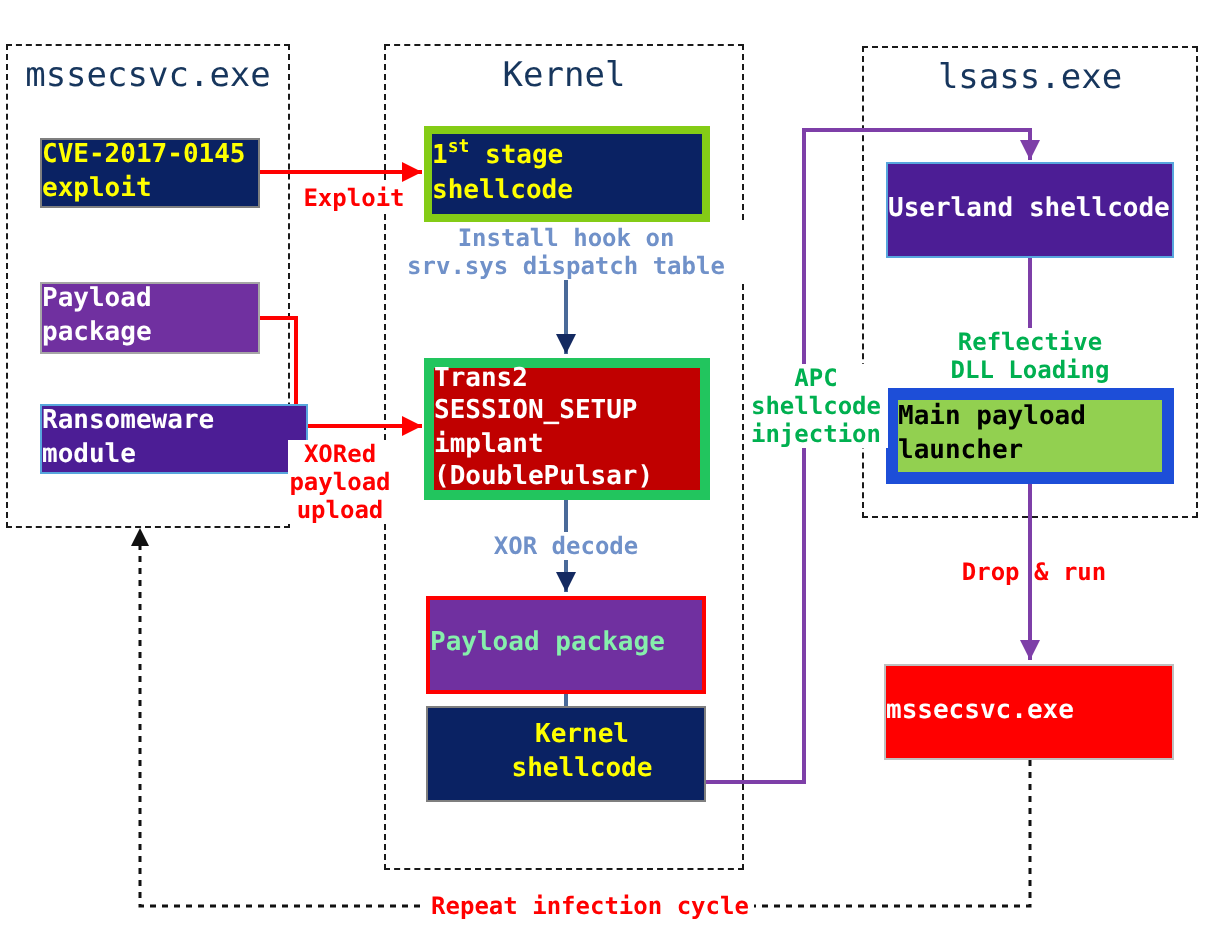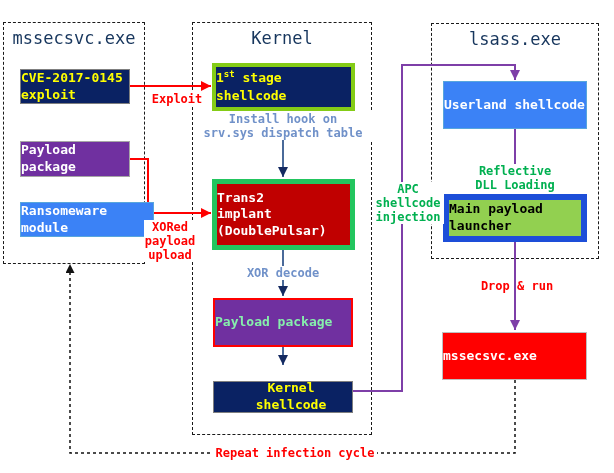--- a/index.html
+++ b/index.html
@@ -20,21 +20,21 @@
   .node {
     position:absolute; z-index:3; display:flex; flex-direction:column;
     justify-content:center; align-items:flex-start; text-align:center;
     font-size:13px; font-weight:bold; line-height:1.3; box-sizing:border-box;
   }
   .node span { display:block; }
   .navy        { background:#0a2263; color:#ffff00; border:1px solid #7f7f7f; }
   .navy-red    { background:#0a2263; color:#ffff00; border:4px solid #84cc16; }
   .purple      { background:#7030a0; color:#ffffff; border:1px solid #a6a6a6; }
   .purple-red  { background:#7030a0; color:#86efac; border:2px solid #ff0000; }
-  .blue        { background:#3b82f6; color:#ffffff; border:1px solid #58a6dd; }
+  .blue        { background:#4c1d95; color:#ffffff; border:1px solid #58a6dd; }
   .darkred     { background:#c00000; color:#ffffff; border:5px solid #22c55e; }
   .green-box   { background:#92d050; color:#000000; border:6px solid #1d4ed8; }
   .brightred   { background:#ff0000; color:#ffffff; border:1px solid #bfbfbf; }
   sup { font-size:9px; }
   .pre { white-space:pre; display:inline !important; }
   
   .lbl {
     position:absolute; z-index:4; font-size:12px; font-weight:bold;
     text-align:center; line-height:1.18; background:#ffffff;
   }
@@ -103,27 +103,28 @@
     <span>Ransomeware</span>
     <span>module</span>
   </div>
 
   <div class="node navy-red" style="left:212px; top:63px; width:143px; height:48px;">
     <span><span class="pre">1</span><sup>st</sup><span class="pre"> stage</span></span>
     <span>shellcode</span>
   </div>
   <div class="node darkred" style="left:212px; top:179px; width:143px; height:71px; line-height:1.25;">
     <span>Trans2</span>
+    <span>SESSION_SETUP</span>
     <span>implant</span>
     <span>(DoublePulsar)</span>
   </div>
   <div class="node purple-red" style="left:213px; top:298px; width:140px; height:49px;">
     <span>Payload package</span>
   </div>
-  <div class="node navy" style="left:213px; top:381px; width:140px; height:32px;padding-left:16px;">
+  <div class="node navy" style="left:213px; top:353px; width:140px; height:48px;padding-left:16px;">
     <span>Kernel shellcode</span>
   </div>
 
   <div class="node blue" style="left:443px; top:81px; width:144px; height:48px;">
     <span>Userland shellcode</span>
   </div>
   <div class="node green-box" style="left:443px; top:194px; width:144px; height:48px;">
     <span>Main payload</span>
     <span>launcher</span>
   </div>

